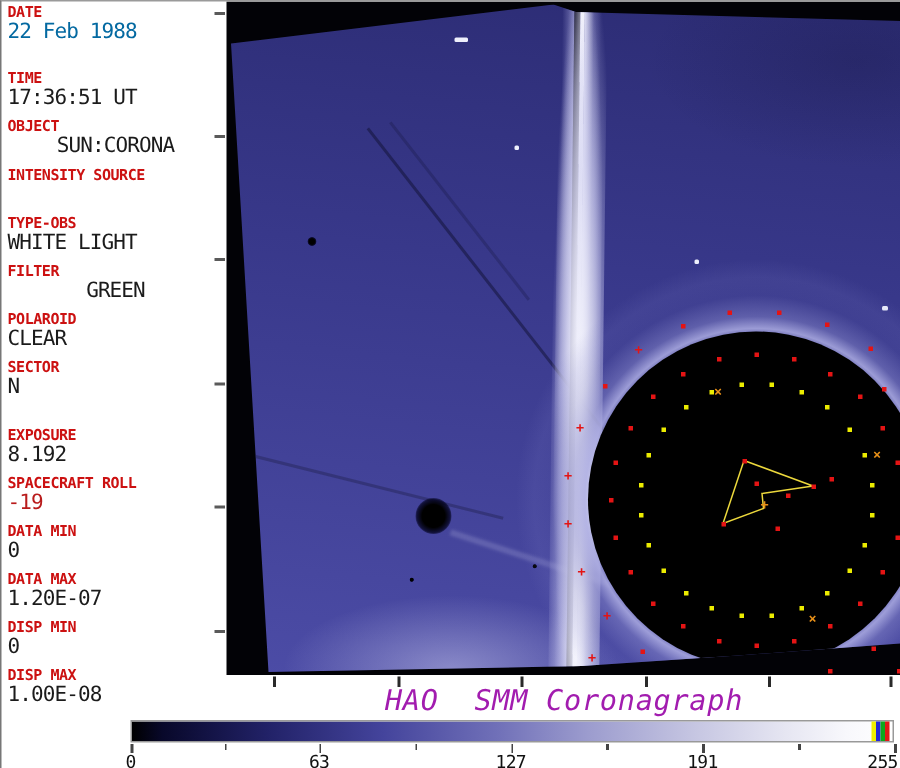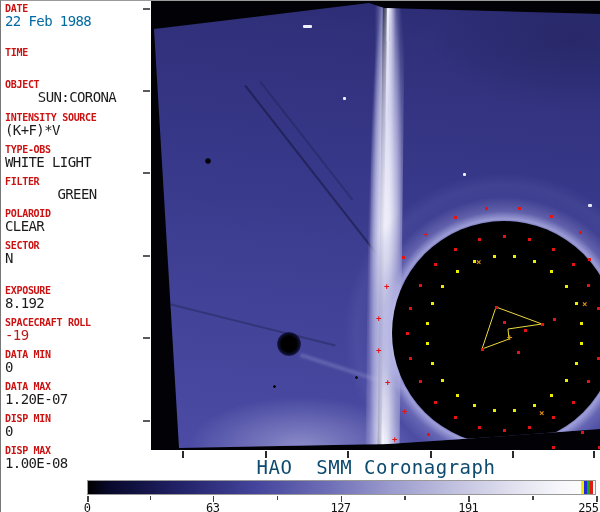--- a/index.html
+++ b/index.html
@@ -58,28 +58,28 @@
 
 <div class="app">
 
   <div class="sidebar" id="sidebar-fields">
       <div class="field">
         <div class="flabel" style="color: rgb(204, 17, 17);">DATE</div>
         <div class="fvalue" style="color: #0369a1;">22 Feb 1988</div>
       </div>
       <div class="field">
         <div class="flabel" style="color: rgb(204, 17, 17); margin-top: 12px;">TIME</div>
+        <div class="fvalue" style="color: rgb(27, 27, 27);">17:36:51 UT</div>
       </div>
       <div class="field">
         <div class="flabel" style="color: rgb(204, 17, 17);">OBJECT</div>
         <div class="fvalue" style="color: rgb(27, 27, 27); text-align: center;">SUN:CORONA</div>
       </div>
       <div class="field">
         <div class="flabel" style="color: rgb(204, 17, 17);">INTENSITY SOURCE</div>
-        <div class="fvalue" style="color: rgb(27, 27, 27);">(K+F)*V</div>
       </div>
       <div class="field">
         <div class="flabel" style="color: rgb(204, 17, 17);">TYPE-OBS</div>
         <div class="fvalue" style="color: rgb(27, 27, 27);">WHITE LIGHT</div>
       </div>
       <div class="field">
         <div class="flabel" style="color: rgb(204, 17, 17);">FILTER</div>
         <div class="fvalue" style="color: rgb(27, 27, 27); text-align: center;">GREEN</div>
       </div>
       <div class="field">
@@ -241,21 +241,21 @@
     </div>
   <div id="bottom-ticks">
       <div class="btick" style="left: 181px; position: absolute;"></div>
       <div class="btick" style="left: 264px; position: absolute;"></div>
       <div class="btick" style="left: 346px; position: absolute;"></div>
       <div class="btick" style="left: 429px; position: absolute;"></div>
       <div class="btick" style="left: 511px; position: absolute;"></div>
       <div class="btick" style="left: 592px; position: absolute;"></div>
     </div>
 
-  <div class="title" style="color: #0c4a6e;">HAO  SMM Coronagraph</div>
+  <div class="title" style="color: #a21caf; font-style: italic;">HAO  SMM Coronagraph</div>
 
   <div class="colorbar">
     <div id="cb-stripes">
         <div class="stripe" style="left: 493px; width: 3px; background: rgb(240, 238, 0); position: absolute;"></div>
         <div class="stripe" style="left: 496px; width: 3px; background: rgb(36, 40, 216); position: absolute;"></div>
         <div class="stripe" style="left: 499px; width: 3px; background: rgb(12, 168, 28); position: absolute;"></div>
         <div class="stripe" style="left: 502px; width: 3px; background: rgb(224, 24, 24); position: absolute;"></div>
       </div>
   </div>
   <div id="cb-scale">

